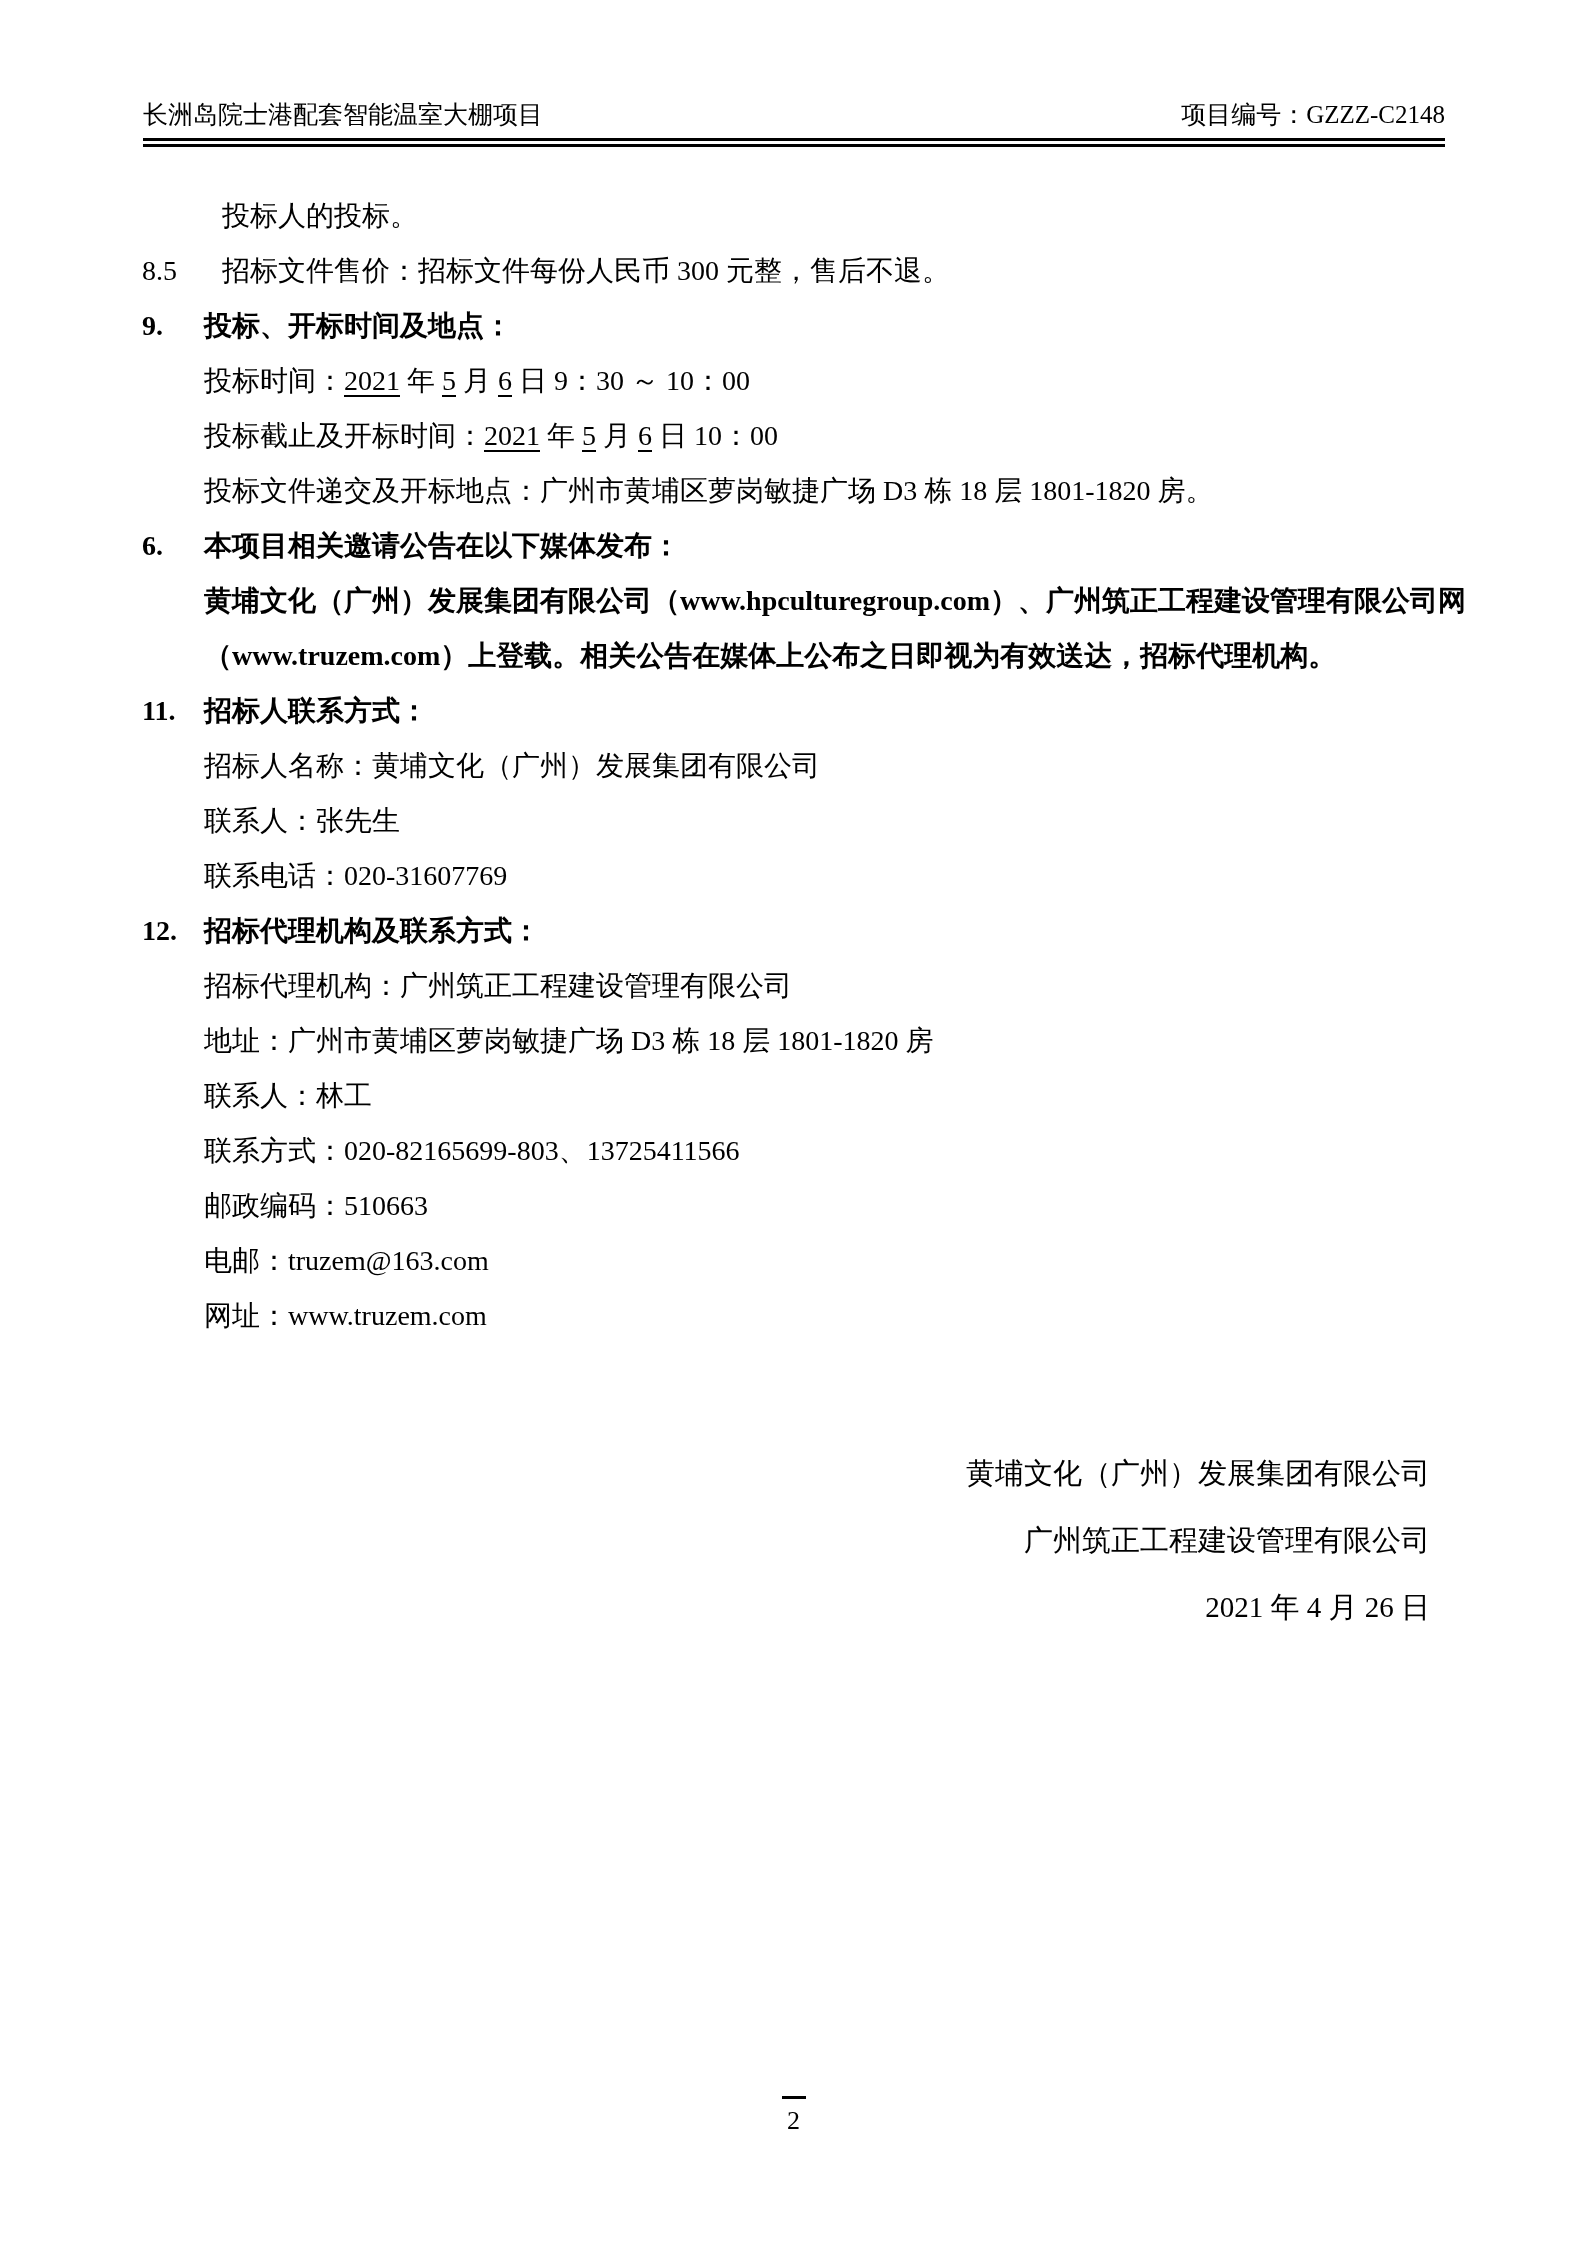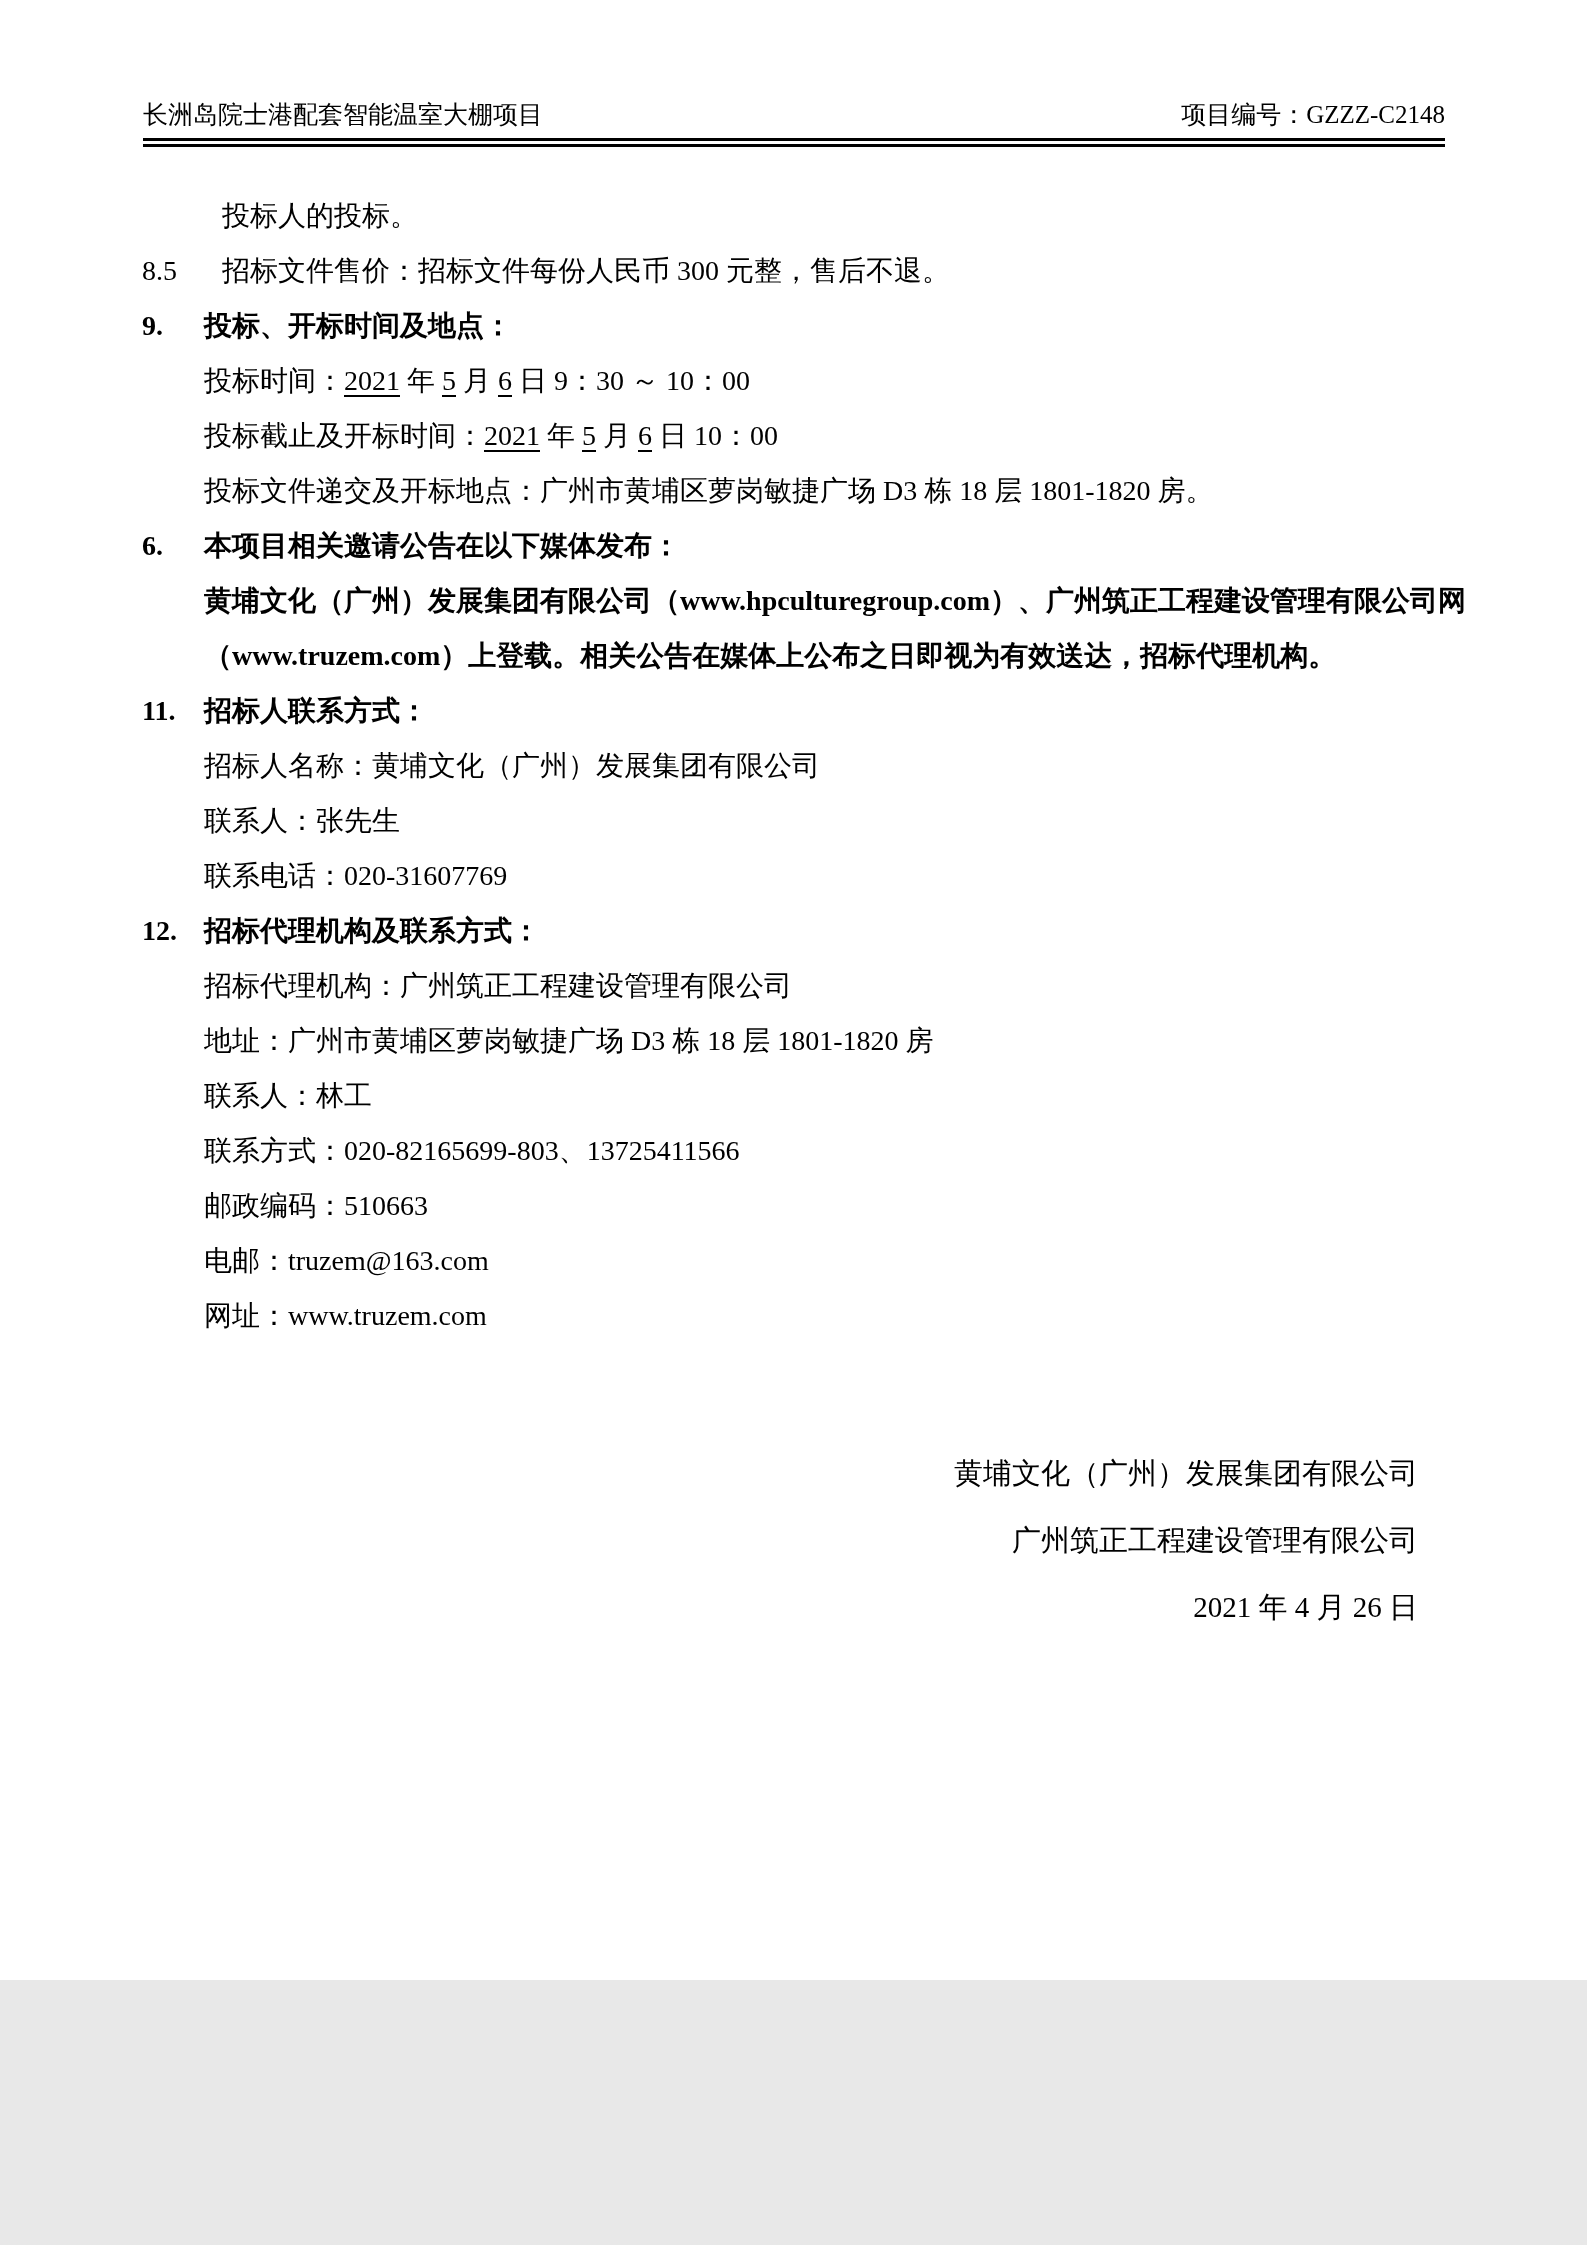--- a/index.html
+++ b/index.html
@@ -1,18 +1,18 @@
 <!DOCTYPE html>
 <html><head>
 <meta charset="utf-8">
 <style>
   html,body { margin:0; padding:0; background:#e8e8e8; }
   .page {
     position:relative;
-    width:1587px; height:1980px;
+    width:1587px; height:2245px;
     margin:0 auto;
     background:#ffffff;
     color:#000000;
     font-family:"Liberation Serif","DejaVu Serif",serif;
     overflow:hidden;
   }
   
   .header {
     position:absolute; left:143px; top:100px;
     width:1302px; 
@@ -38,21 +38,21 @@
     white-space:nowrap;
   }
   .line.bold { font-weight:bold; }
   .num { position:absolute; left:142px; top:0; }
   .txt { display:block; }
   .txt.body  { padding-left:204px; }
   .txt.wide  { padding-left:222px; }
   .ul { text-decoration:underline; text-underline-offset:5px; }
   
   .signature {
-    position:absolute; top:1440px; left:0; right:169px;
+    position:absolute; top:1440px; left:0; right:157px;
     text-align:right;
     font-size:29px; line-height:67px;
     white-space:nowrap;
   }
   
   .footer {
     position:absolute; left:0; top:2096px; width:1587px;
     text-align:center;
   }
   .pg-dash {

